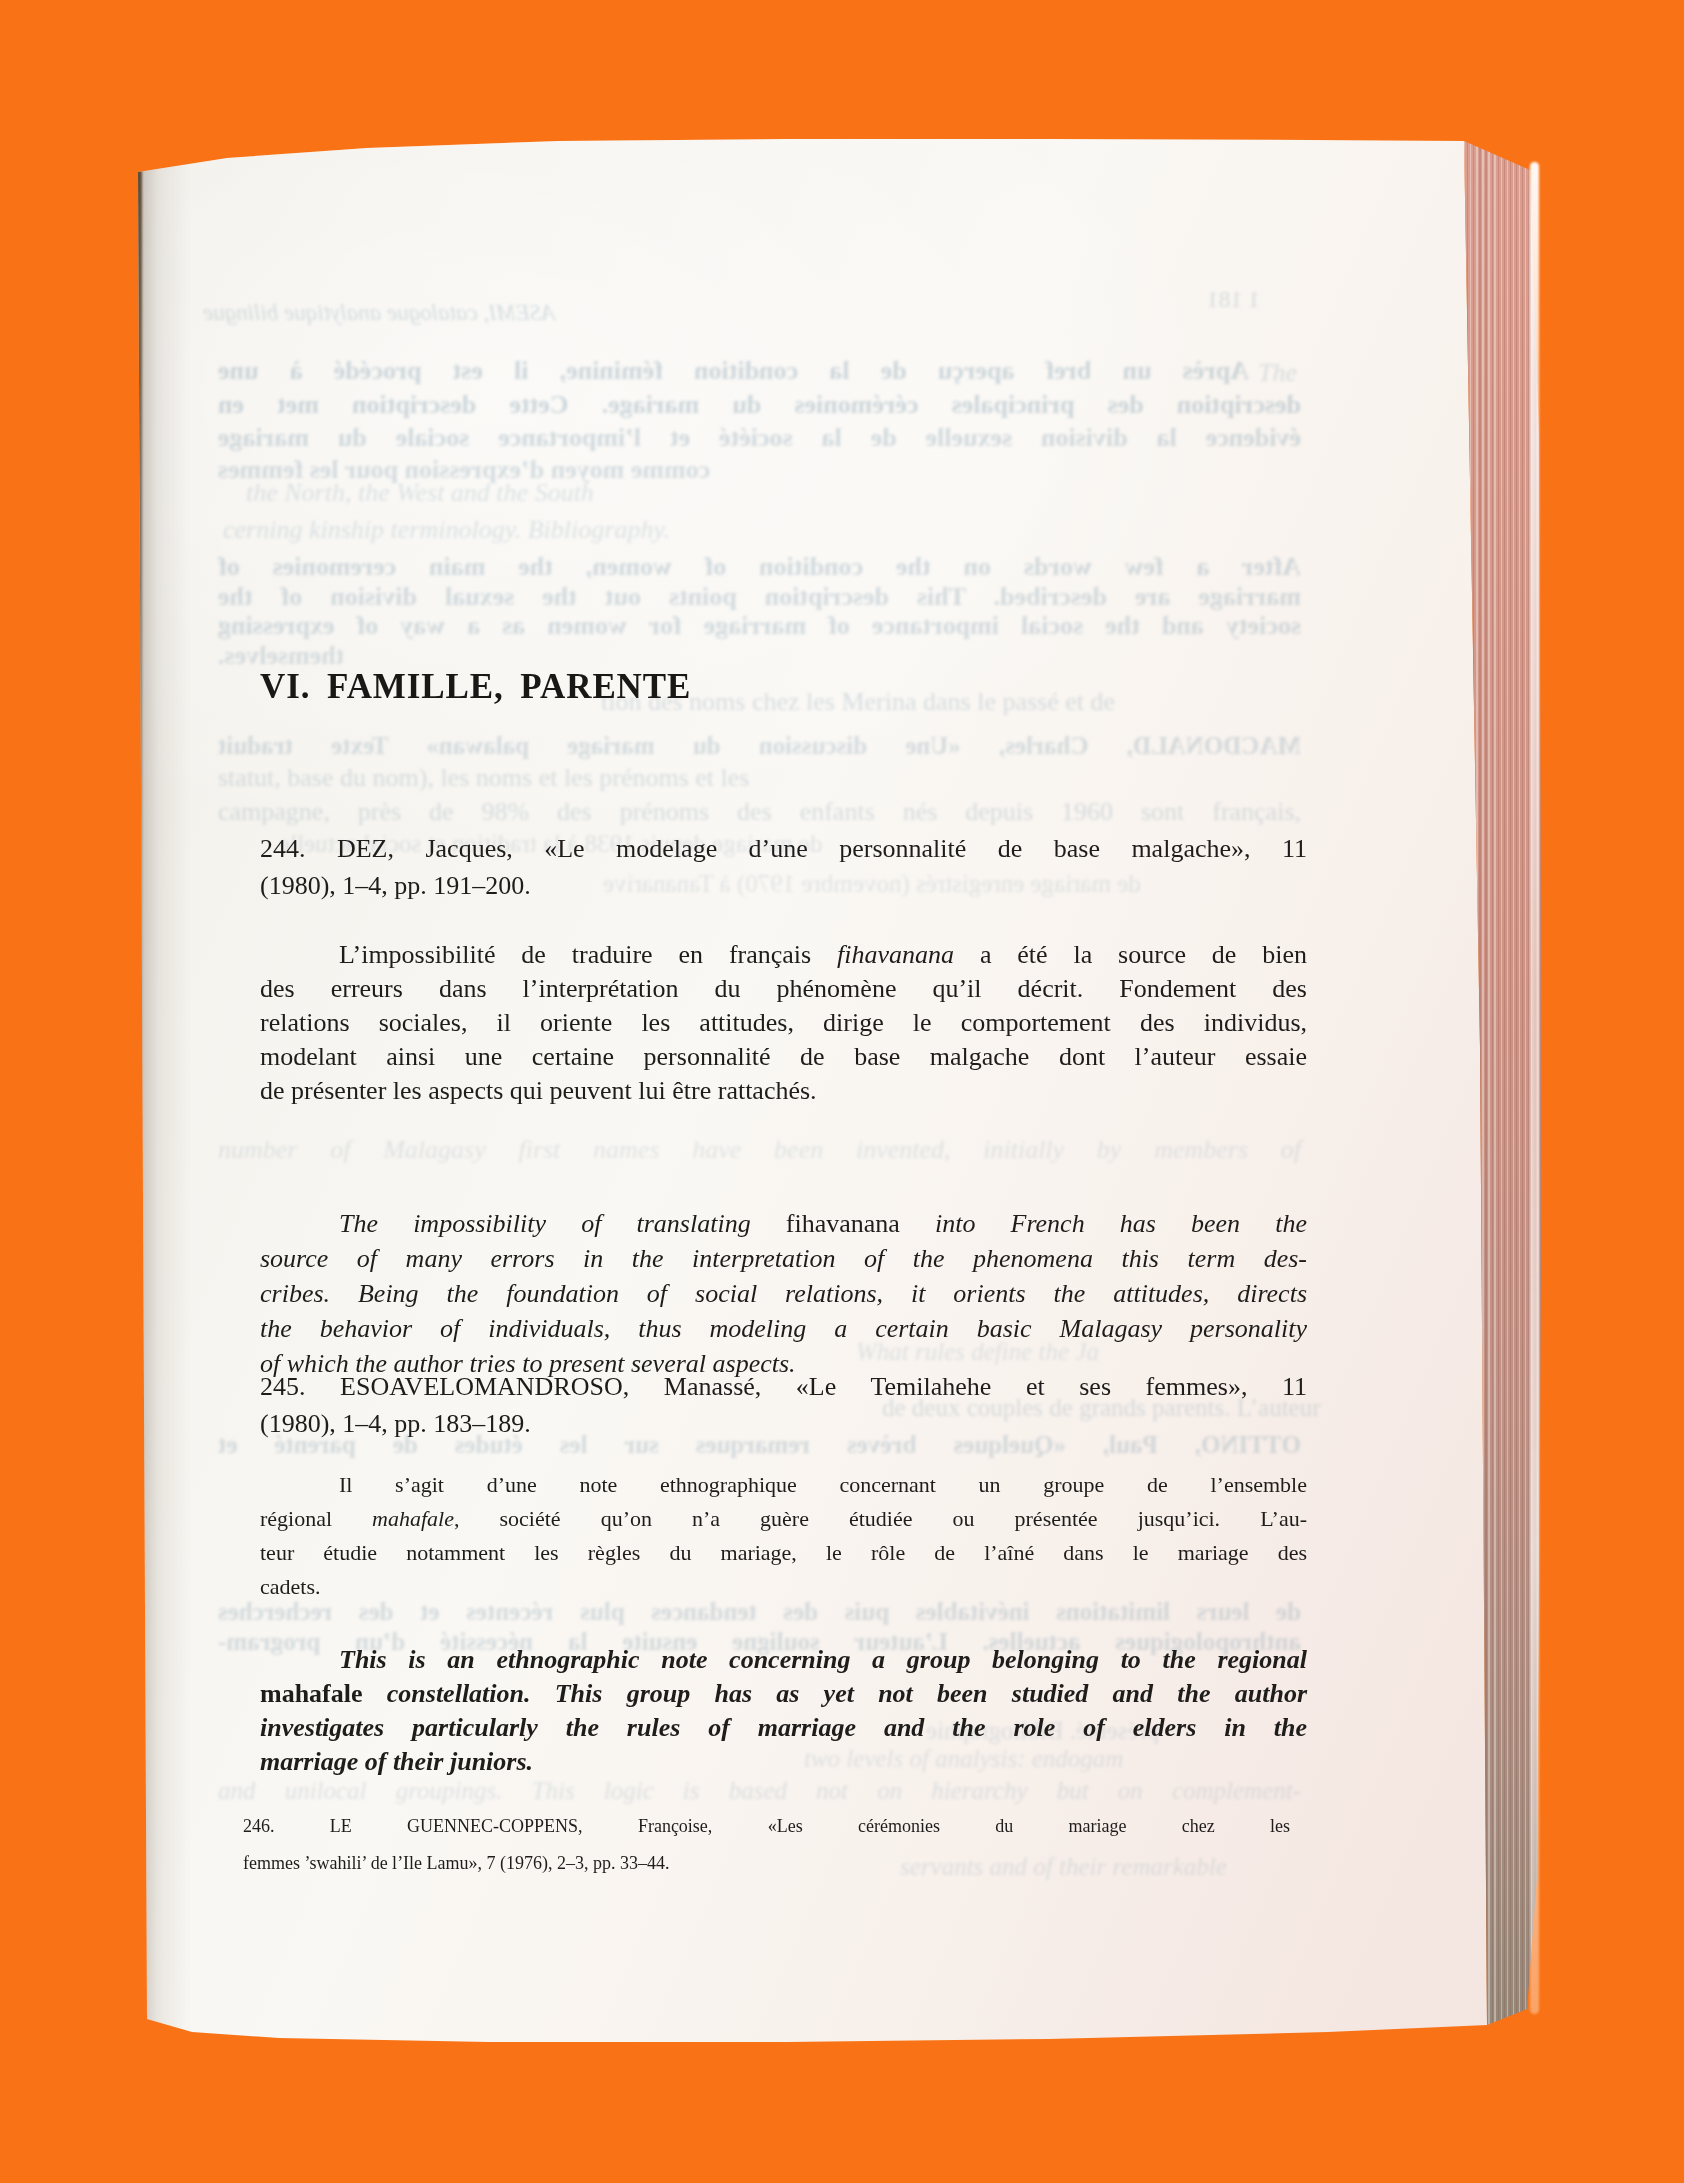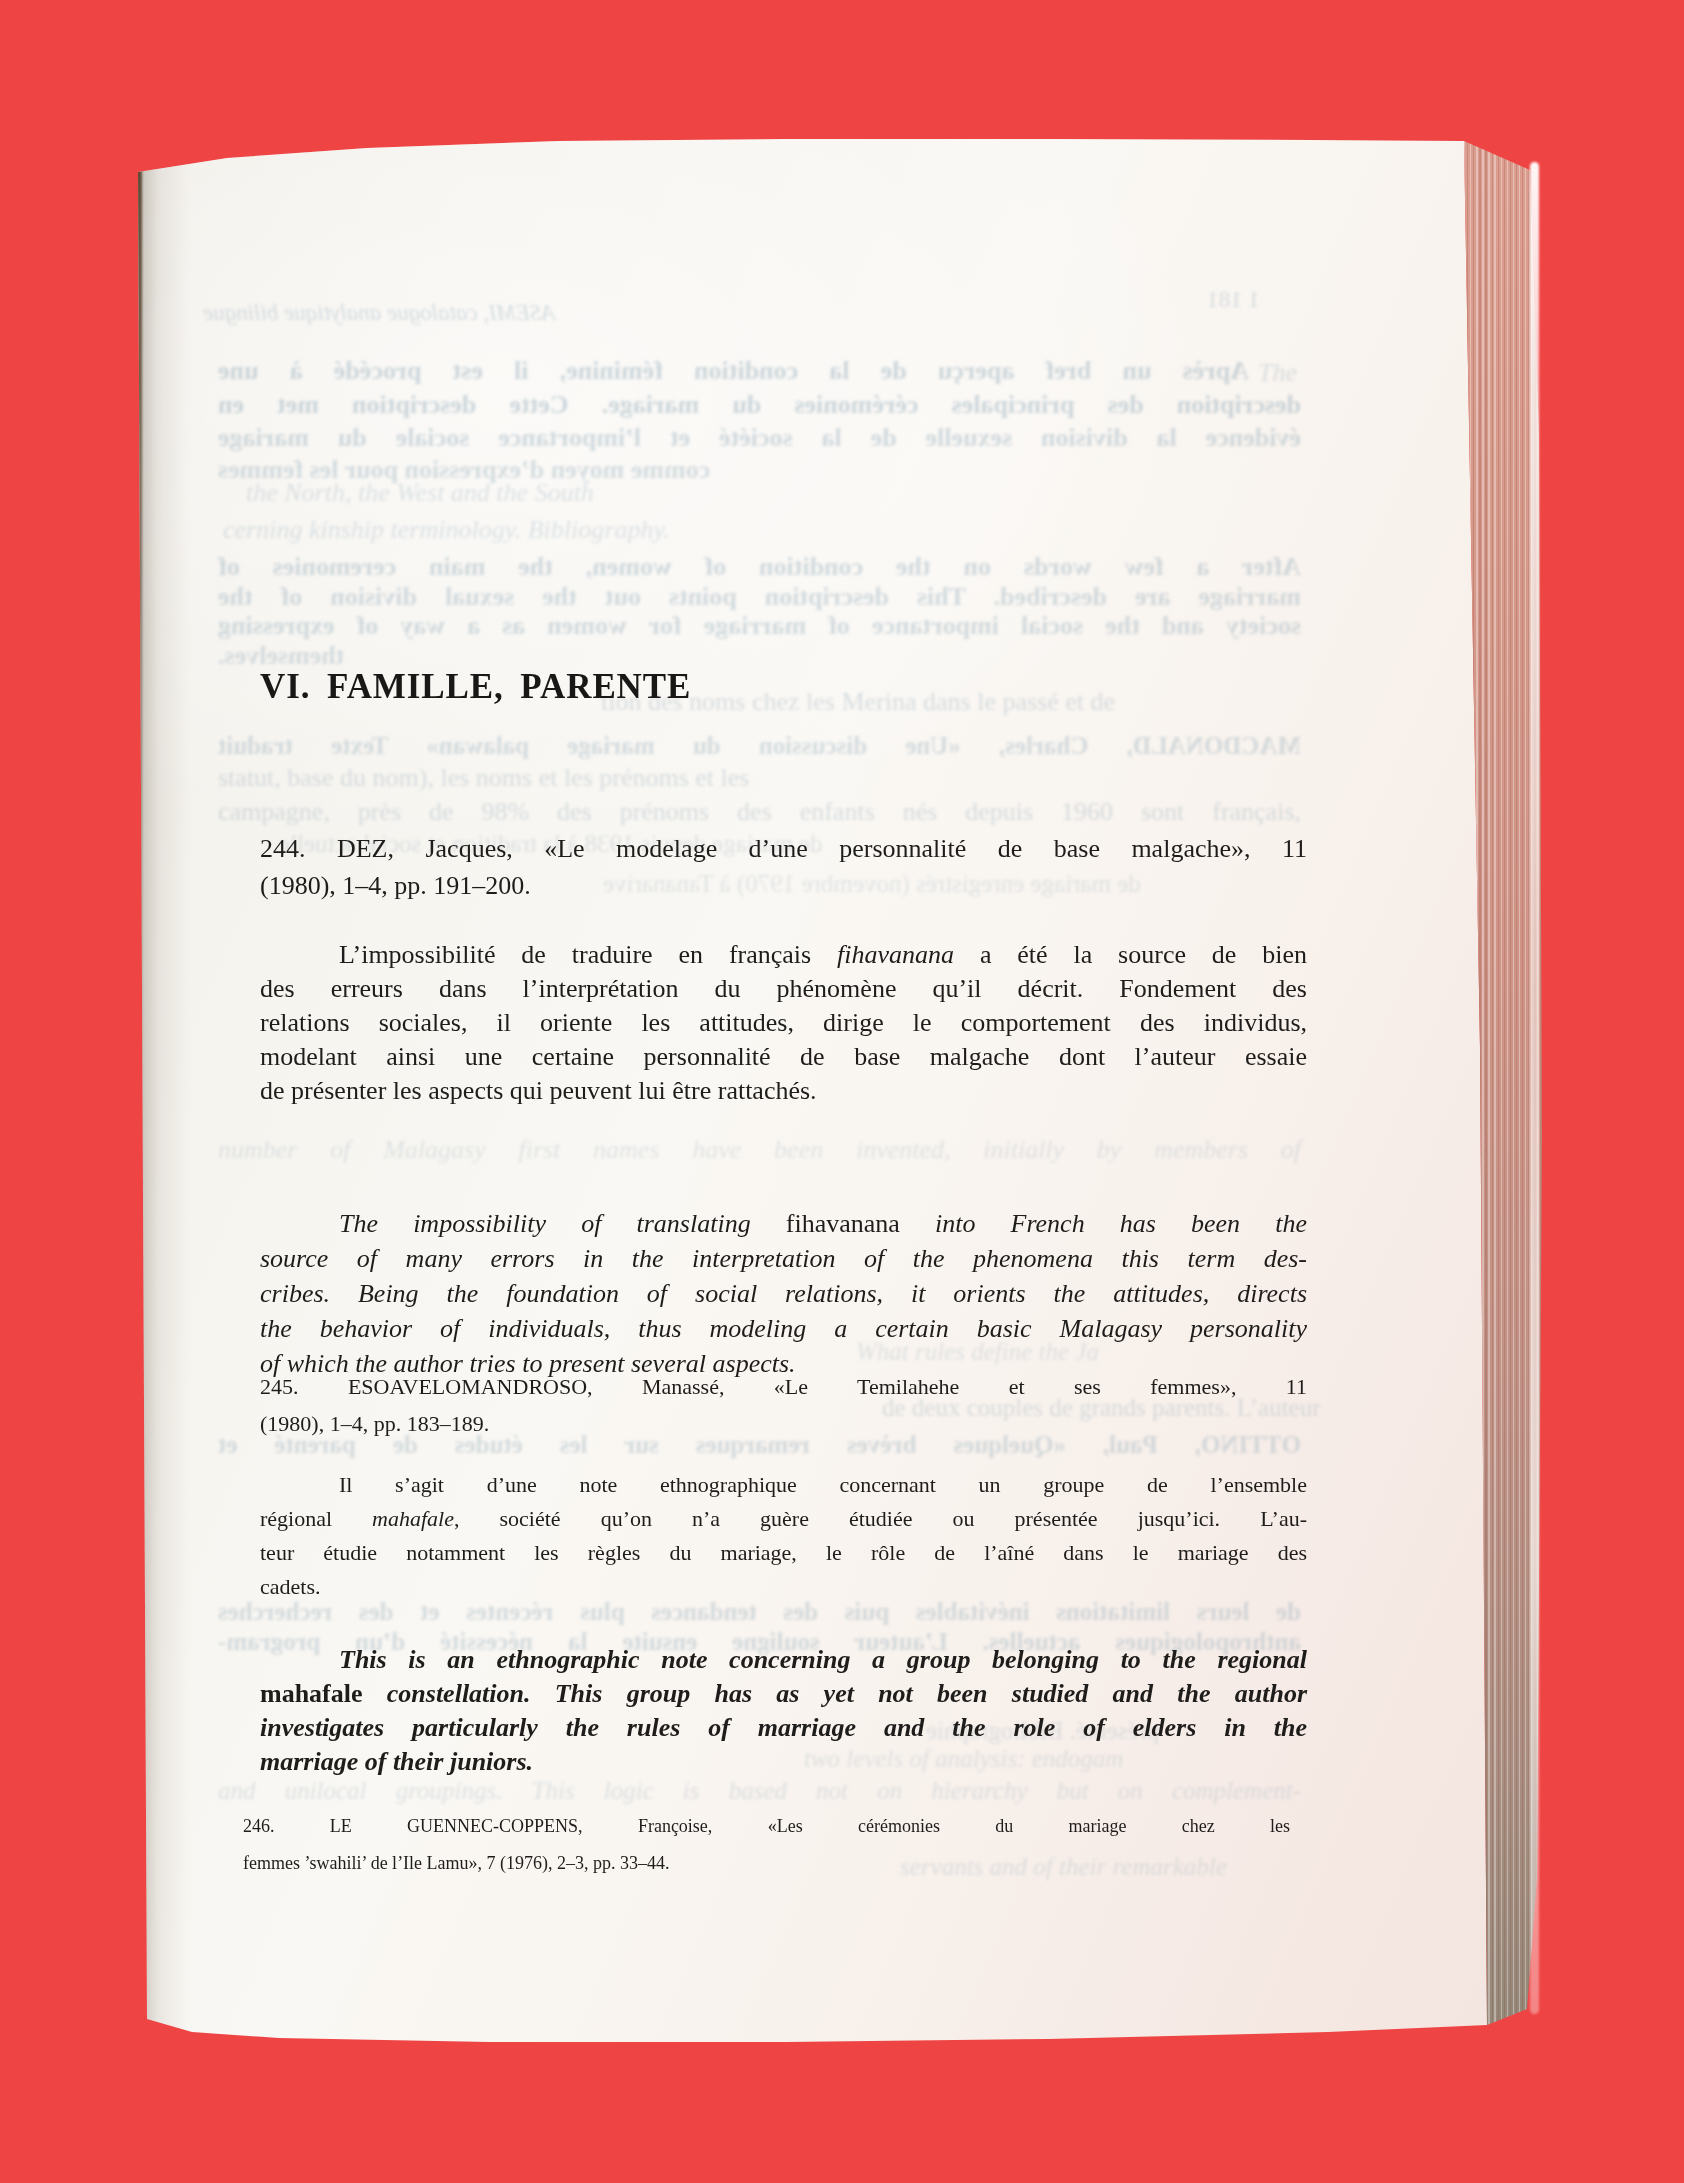--- a/index.html
+++ b/index.html
@@ -1,16 +1,16 @@
 <!DOCTYPE html>
 <html style="font-size:14px"><head>
 <meta charset="utf-8">
 <style>
   html,body{margin:0;padding:0;background:#000;}
-  #scene{position:relative;width:1685px;height:2184px;background:#ef4444;overflow:hidden;
+  #scene{position:relative;width:1685px;height:2184px;background:#f97316;overflow:hidden;
          font-family:"Liberation Serif","DejaVu Serif",serif;}
   
   #page{position:absolute;left:0;top:0;width:1685px;height:2184px;
     background:
       radial-gradient(1223px 786px at 30% 18%, rgba(255,255,255,.55), rgba(255,255,255,0) 60%),
       linear-gradient(113deg,#efece6 0%,#f5f3ee 22%,#faf8f4 44%,#f8f2ed 63%,#f5e8e3 82%,#f1e2dd 100%);
     clip-path:polygon(138px 172px,227px 158px,367px 148px,559px 141px,786px 139px,
       1048px 139px,1310px 140px,1464px 141px,1480px 1048px,1487px 2025px,
       1328px 2032px,1048px 2039px,786px 2042px,489px 2042px,279px 2038px,
       192px 2032px,147px 2019px);}
@@ -100,21 +100,21 @@
           <div class="line"><span>modelant ainsi une certaine personnalité de base malgache dont l’auteur essaie</span></div>
           <div class="line last"><span>de présenter les aspects qui peuvent lui être rattachés.</span></div>
         </div>
         <div class="block para en" style="left: 260px; top: 1170px; width: 1047px; font-size: 26px; line-height: 35px;">
           <div class="line" style="padding-left: 79px; margin-top: 36px;"><span>The impossibility of translating </span><span class="seg-rm">fihavanana</span><span> into French has been the</span></div>
           <div class="line"><span>source of many errors in the interpretation of the phenomena this term des-</span></div>
           <div class="line"><span>cribes. Being the foundation of social relations, it orients the attitudes, directs</span></div>
           <div class="line"><span>the behavior of individuals, thus modeling a certain basic Malagasy personality</span></div>
           <div class="line last"><span>of which the author tries to present several aspects.</span></div>
         </div>
-        <div class="block entry" style="left: 260px; top: 1368px; width: 1047px; font-size: 22px; line-height: 37px;">
+        <div class="block entry" style="left: 260px; top: 1368px; width: 1047px; font-size: 26px; line-height: 37px;">
           <div class="line"><span>245. ESOAVELOMANDROSO, Manassé, «Le Temilahehe et ses femmes», 11</span></div>
           <div class="line last"><span>(1980), 1–4, pp. 183–189.</span></div>
         </div>
         <div class="block para" style="left: 260px; top: 1468px; width: 1047px; font-size: 22px; line-height: 34px;">
           <div class="line" style="padding-left: 79px;"><span>Il s’agit d’une note ethnographique concernant un groupe de l’ensemble</span></div>
           <div class="line"><span>régional </span><span class="seg-it">mahafale</span><span>, société qu’on n’a guère étudiée ou présentée jusqu’ici. L’au-</span></div>
           <div class="line"><span>teur étudie notamment les règles du mariage, le rôle de l’aîné dans le mariage des</span></div>
           <div class="line last"><span>cadets.</span></div>
         </div>
         <div class="block para en" style="left: 260px; top: 1643px; width: 1047px; font-size: 26px; line-height: 34px; font-weight: bold;">

